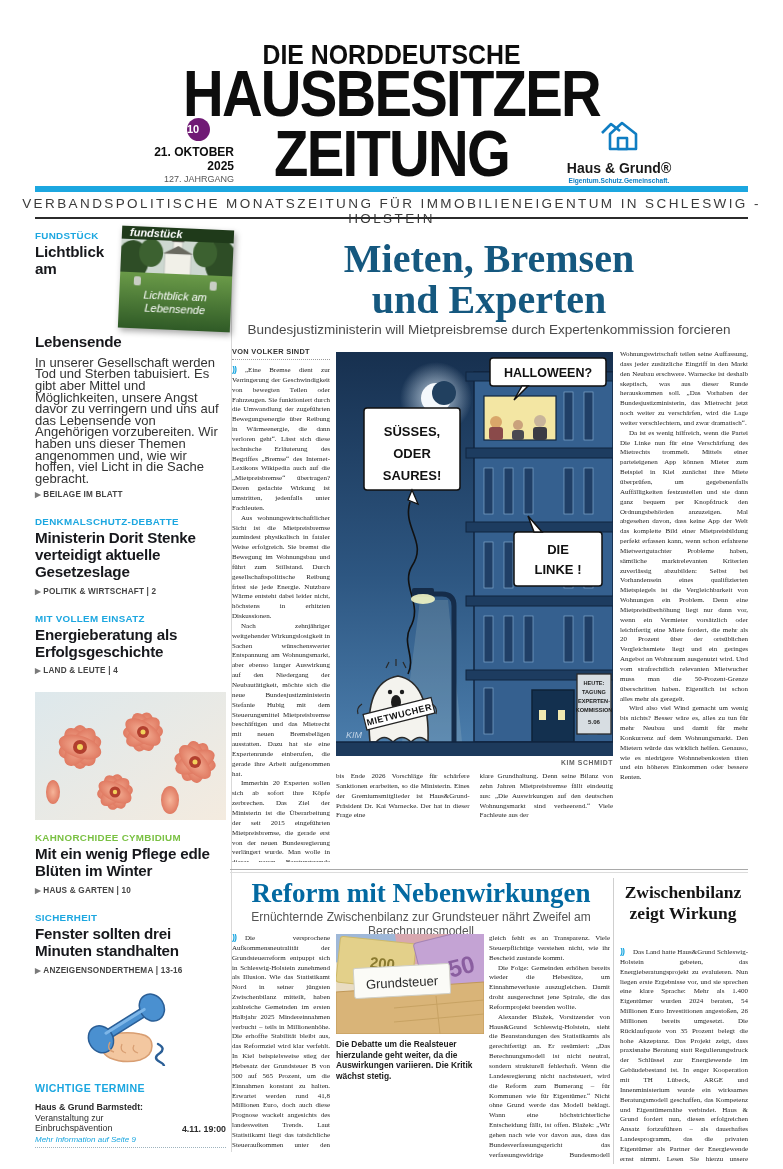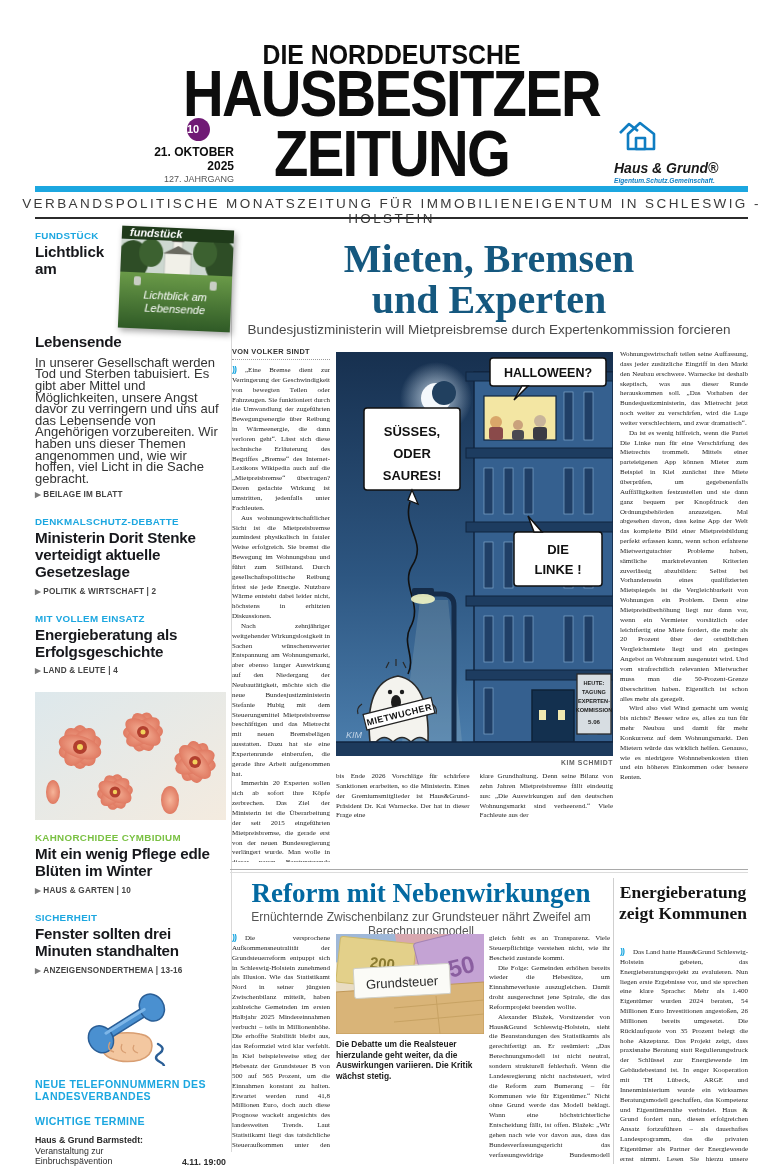--- a/index.html
+++ b/index.html
@@ -15,21 +15,21 @@
   .mast-t1 { position:absolute; top:64px; left:0; width:783px; text-align:center;
     font-weight:800; font-size:64px; line-height:60px; letter-spacing:-2px; color:#0d0d0d; transform:scaleX(.88); }
   .mast-t2 { position:absolute; top:124px; left:0; width:783px; text-align:center;
     font-weight:800; font-size:64px; line-height:60px; letter-spacing:-2px; color:#0d0d0d; transform:scaleX(.88); }
   .issue-block { position:absolute; left:146px; top:118px; width:88px; text-align:right; }
   .issue-badge { display:inline-block; width:23px; height:23px; border-radius:50%;
     background:#701a75; color:#fff; font-weight:800; font-size:11px; line-height:23px;
     text-align:left; margin-right:24px; }
   .issue-date { font-weight:800; font-size:12px; color:#0d0d0d; margin-top:4px; }
   .issue-vol  { font-size:9px; color:#555; margin-top:1px; }
-  .brand-block { position:absolute; left:614px; top:118px; width:134px; text-align:left;font-style:italic; }
+  .brand-block { position:absolute; left:552px; top:118px; width:134px; text-align:center; }
   .brand-name { font-weight:800; font-size:14px; color:#1a1a1a; margin-top:2px; }
   .brand-tag  { font-weight:700; font-size:6.6px; color:#0f7dc2; margin-top:1px; }
   .mast-bar  { position:absolute; left:35px; top:186px; width:713px; height:6px; background:#1CA7E0; }
   .mast-sub  { position:absolute; left:0; top:196px; width:783px; text-align:center;
     font-size:13.5px; letter-spacing:2.4px; color:#3b3b3b; font-weight:500; }
   .mast-rule { position:absolute; left:35px; top:217px; width:713px; height:2px; background:#2b2b2b; }
   
   .sidebar { position:absolute; left:35px; top:230px; width:191px; }
   .v-div-side { position:absolute; left:231px; top:232px; width:1px; height:920px; background:#d9d9d9; }
   .k { font-weight:800; font-size:9.8px; letter-spacing:.3px; color:#1CA7E0; text-transform:uppercase; margin-bottom:3px; }
@@ -253,21 +253,20 @@
           <ellipse cx="32" cy="31" rx="12" ry="14" fill="#4a90d0" stroke="#2a5e96" stroke-width="1.5"></ellipse>
           <ellipse cx="92" cy="31" rx="12" ry="14" fill="#4a90d0" stroke="#2a5e96" stroke-width="1.5"></ellipse>
           <rect x="38" y="27" width="48" height="3" rx="1.5" fill="#7db6e8"></rect>
         </g>
         <path d="M92 52 q8 4 2 9 q-8 5 0 9 q8 4 0 8" fill="none" stroke="#2a5e96" stroke-width="2.4" stroke-linecap="round"></path>
         <path d="M44 50 q-4 8 4 10 M56 52 q-3 7 4 9 M68 53 q-3 6 4 8" fill="none" stroke="#d89e72" stroke-width="1.3"></path>
       </svg>
     </div>
 
     <div class="sb-item" style="margin-bottom:12px;">
-      <div class="sb-heading">NEUE TELEFONNUMMERN DES LANDESVERBANDES</div>
     </div>
 
     <div class="sb-item" style="margin-bottom:12px;">
       <div class="sb-heading">WICHTIGE TERMINE</div>
       <div class="evt">
         <div class="evt-name">Haus &amp; Grund Barmstedt:</div>
         <div class="evt-row">
           <div class="evt-detail">Veranstaltung zur Einbruchspävention</div>
           <div class="evt-time">4.11.  19:00</div>
         </div>
@@ -458,21 +457,21 @@
       </g>
     </svg>
   </div>
   <div class="rcol2-cap">Die Debatte um die Realsteuer hierzulande geht weiter, da die Auswirkungen variieren. Die Kritik wächst stetig.</div>
   <div class="col rcol3">
       <p class="para">gleich fehlt es an Transparenz. Viele Steuerpflichtige verstehen nicht, wie ihr Bescheid zustande kommt.</p>
       <p class="para">Die Folge: Gemeinden erhöhen bereits wieder die Hebesätze, um Einnahmeverluste auszugleichen. Damit droht ausgerechnet jene Spirale, die das Reformprojekt beenden wollte.</p>
       <p class="para">Alexander Blažek, Vorsitzender von Haus&amp;Grund Schleswig-Holstein, sieht die Beanstandungen des Statistikamts als gerechtfertigt an. Er resümiert: „Das Berechnungsmodell ist nicht neutral, sondern strukturell fehlerhaft. Wenn die Landesregierung nicht nachsteuert, wird die Reform zum Bumerang – für Kommunen wie für Eigentümer.“ Nicht ohne Grund werde das Modell beklagt. Wann eine höchstrichterliche Entscheidung fällt, ist offen. Blažek: „Wir gehen nach wie vor davon aus, dass das Bundesverfassungsgericht das verfassungswidrige Bundesmodell aufhebt.“   PP</p>
     </div>
 
-  <h2 class="energie-hl">Energieberatung zeigt Kommunen</h2>
+  <h2 class="energie-hl">Zwischenbilanz zeigt Wirkung</h2>
   <div class="col lead-col energie-txt">
     <span class="lead-mark">))</span>
     <div>
         <p class="para">Das Land hatte Haus&amp;Grund Schleswig-Holstein gebeten, das Energieberatungsprojekt zu evaluieren. Nun liegen erste Ergebnisse vor, und sie sprechen eine klare Sprache: Mehr als 1.400 Eigentümer wurden 2024 beraten, 54 Millionen Euro Investitionen angestoßen, 26 Millionen bereits umgesetzt. Die Rücklaufquote von 35 Prozent belegt die hohe Akzeptanz. Das Projekt zeigt, dass praxisnahe Beratung statt Regulierungsdruck der Schlüssel zur Energiewende im Gebäudebestand ist. In enger Kooperation mit TH Lübeck, ARGE und Innenministerium wurde ein wirksames Beratungsmodell geschaffen, das Kompetenz und Eigentümernähe verbindet. Haus &amp; Grund fordert nun, diesen erfolgreichen Ansatz fortzuführen – als dauerhaftes Landesprogramm, das die privaten Eigentümer als Partner der Energiewende ernst nimmt. Lesen Sie hierzu unsere Reportage auf Seite 4.</p>
       </div>
   </div>
 
 </div>
 
 </body></html>

